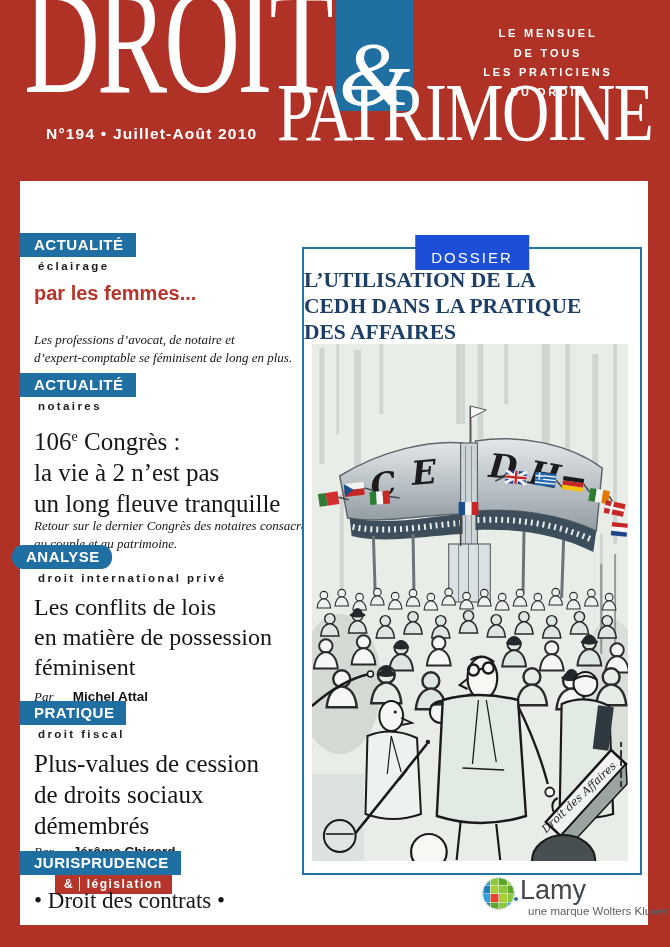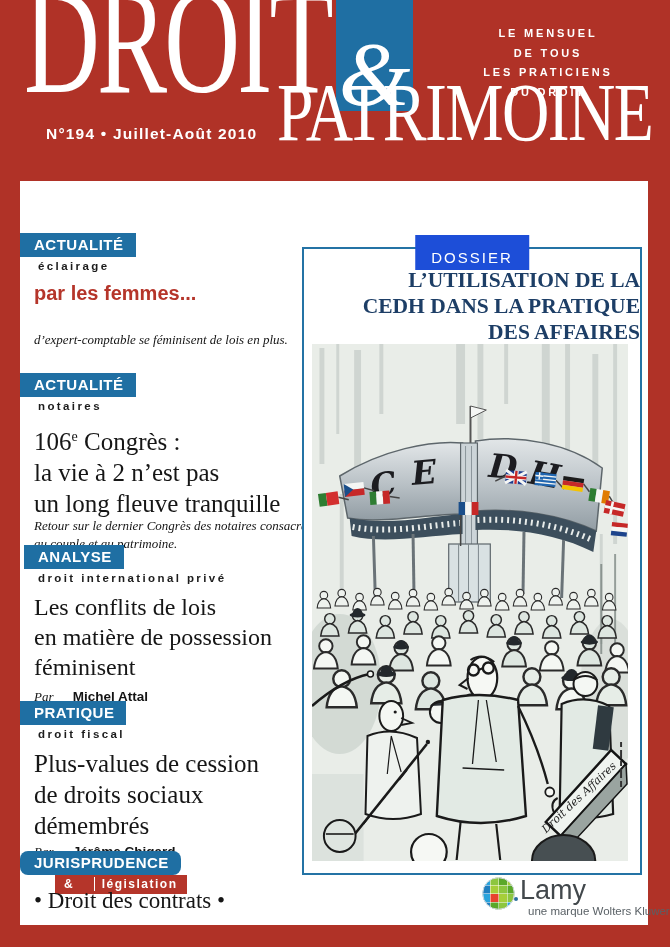--- a/index.html
+++ b/index.html
@@ -32,31 +32,31 @@
   .hl-serif{position:absolute;color:#161616;font-family:"Liberation Serif",serif;
             font-size:25px;line-height:31px;white-space:nowrap;}
   .hl-serif .sup{font-size:14px;vertical-align:9px;}
   .teaser{position:absolute;color:#141414;font-family:"Liberation Serif",serif;
           font-style:italic;font-size:13px;line-height:17.5px;white-space:nowrap;}
   .byline{position:absolute;white-space:nowrap;color:#141414;}
   .byline .pre{font-family:"Liberation Serif",serif;font-style:italic;font-size:13px;}
   .byline .name{font-weight:bold;font-size:13.5px;padding-left:16px;}
   .sub-red{position:absolute;background:#B5352A;color:#fff;font-weight:bold;
            font-size:12px;padding:2px 9px 3px 9px;white-space:nowrap;}
-  .sub-red .leg{border-left:1px solid #fff;margin-left:21px;padding-left:7px;letter-spacing:1.5px;text-align:right;}
+  .sub-red .leg{border-left:1px solid #fff;margin-left:6px;padding-left:7px;letter-spacing:1.5px;text-align:right;}
   .contracts{position:absolute;color:#161616;font-family:"Liberation Serif",serif;
              font-size:23px;white-space:nowrap;}
 
   
   .dossier{position:absolute;left:302px;top:247px;width:336px;height:624px;
            border:2px solid #2473A5;background:#fff;}
   .dossier-label{position:absolute;top:-14px;left:50%;transform:translateX(-50%);
                  background:#1d4ed8;color:#fff;font-weight:normal;font-size:15px;
                  letter-spacing:2px;padding:14px 16px 4px 16px;white-space:nowrap;}
-  .dossier-title{margin-top:18px;text-align:right;color:#1D3E66;
+  .dossier-title{margin-top:18px;text-align:left;color:#1D3E66;
                  font-family:"Liberation Serif",serif;font-weight:bold;
                  font-size:21.5px;line-height:26px;}
   .illu{position:absolute;left:8px;top:95px;width:316px;height:517px;}
   .illu svg{width:100%;height:100%;display:block;}
 
   
   .lamy{position:absolute;left:482px;top:877px;width:160px;height:44px;}
   .lamy-word{position:absolute;left:38px;top:-2px;color:#42484c;font-size:27px;}
   .lamy-sub{position:absolute;left:36px;top:28px;color:#5a6166;font-size:11.5px;white-space:nowrap;padding-left:10px;}
   .lamy-dot{position:absolute;left:32px;top:20px;width:4px;height:4px;border-radius:50%;background:#2a6f9e;}
@@ -83,40 +83,41 @@
 
   <div class="panel"></div>
 
   <div>
     <div class="cat-box" style="left:20px;top:233px;">ACTUALITÉ</div>
     <div class="topic" style="left:38px;top:260px;">éclairage</div>
     <div class="hl-sans" style="left:34px;top:281px;">
       <div>par les femmes...</div>
     </div>
     <div class="teaser" style="left:34px;top:331px;">
-      <div>d’expert-comptable se féminisent de lois en plus.</div>
+      <div>Les professions d’avocat, de notaire et</div>
+      <div>d’expert-comptable se féminisent de long en plus.</div>
     </div>
   </div>
 
   <div>
     <div class="cat-box" style="left:20px;top:373px;">ACTUALITÉ</div>
     <div class="topic" style="left:38px;top:400px;">notaires</div>
     <div class="hl-serif" style="left:34px;top:421px;">
       <div><span>106</span><span class="sup">e</span><span> Congrès :</span></div>
       <div>la vie à 2 n’est pas</div>
       <div>un long fleuve tranquille</div>
     </div>
     <div class="teaser" style="left:34px;top:517px;">
       <div>Retour sur le dernier Congrès des notaires consacré</div>
       <div>au couple et au patrimoine.</div>
     </div>
   </div>
 
   <div>
-    <div class="cat-box" style="left:24px;top:545px;">ANALYSE</div>
+    <div class="cat-box" style="left:12px;top:545px;border-radius:11px;">ANALYSE</div>
     <div class="topic" style="left:38px;top:572px;">droit international privé</div>
     <div class="hl-serif" style="left:34px;top:592px;font-size:24px;line-height:30px;">
       <div>Les conflits de lois</div>
       <div>en matière de possession</div>
       <div>féminisent</div>
     </div>
     <div class="byline" style="left:34px;top:687px;">
       <span class="pre">Par </span><span class="name">Michel Attal</span>
     </div>
   </div>
@@ -128,21 +129,21 @@
       <div>Plus-values de cession</div>
       <div>de droits sociaux</div>
       <div>démembrés</div>
     </div>
     <div class="byline" style="left:34px;top:842px;">
       <span class="pre">Par </span><span class="name">Jérôme Chigard</span>
     </div>
   </div>
 
   <div>
-    <div class="cat-box" style="left:20px;top:851px;border-radius:8px;">JURISPRUDENCE</div>
+    <div class="cat-box" style="left:20px;top:851px;">JURISPRUDENCE</div>
     <div class="sub-red" style="left:55px;top:875px;">
       <span>&amp;</span><span class="leg">législation</span>
     </div>
     <div class="contracts" style="left:34px;top:888px;">• Droit des contrats •</div>
   </div>
 
   <div class="dossier">
     <div class="dossier-label">DOSSIER</div>
     <div class="dossier-title">
       <div>L’UTILISATION DE LA</div>

